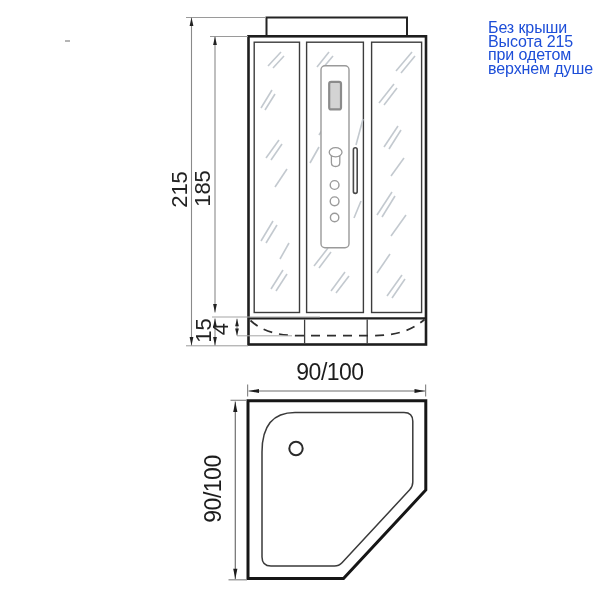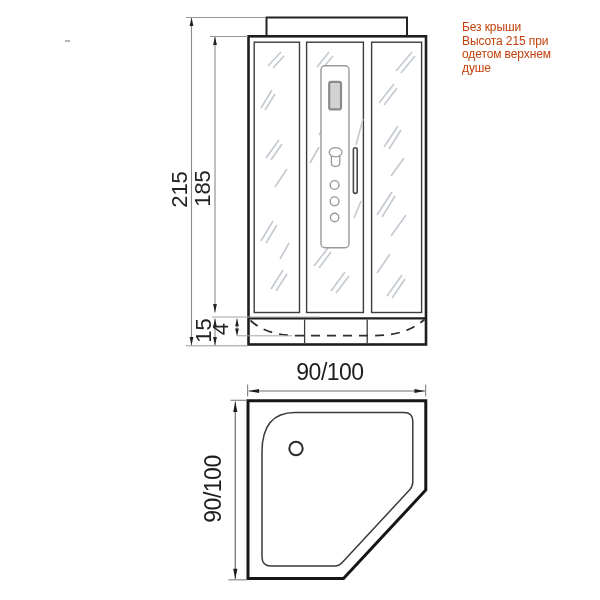--- a/index.html
+++ b/index.html
@@ -1,20 +1,20 @@
 <!DOCTYPE html>
 <html><head>
 <meta charset="utf-8">
 <style>
   html,body{margin:0;padding:0;background:#ffffff;}
   .page{position:relative;width:600px;height:600px;background:#fff;font-family:"Liberation Sans", sans-serif;}
   svg{position:absolute;left:0;top:0;}
   .dim{font-family:"Liberation Sans", sans-serif;font-size:22px;fill:#222;}
   .big{font-family:"Liberation Sans", sans-serif;font-size:23px;fill:#1d1d1d;letter-spacing:-0.5px;}
-  .note{position:absolute;left:462px;top:21px;width:108px;font-size:12px;line-height:13.6px;color:#c2410c;letter-spacing:-0.1px;}
+  .note{position:absolute;left:488px;top:21px;width:108px;font-size:16px;line-height:13.6px;color:#1d4ed8;letter-spacing:-0.1px;}
 </style>
 </head>
 <body>
 <div class="page">
 <svg width="600" height="600" viewBox="0 0 600 600" fill="none">
 
   <rect x="65" y="40" width="5" height="2" fill="#b5b5b5"></rect>
 
   <rect x="266.5" y="17.5" width="140.5" height="18.5" stroke="#242424" stroke-width="2"></rect>
 

